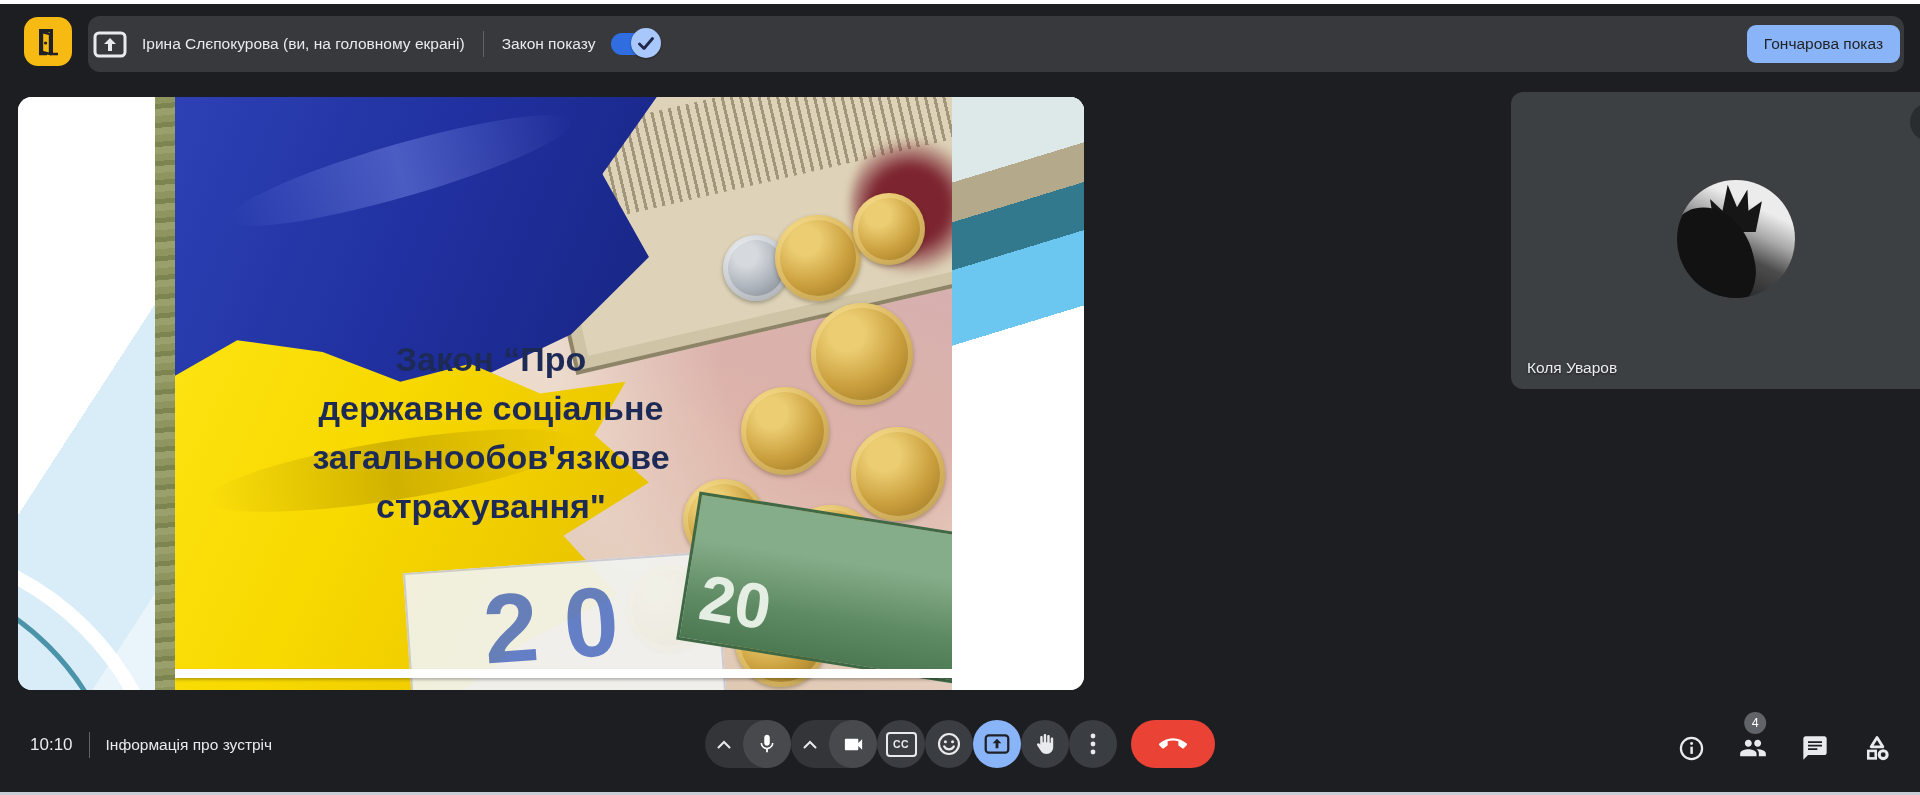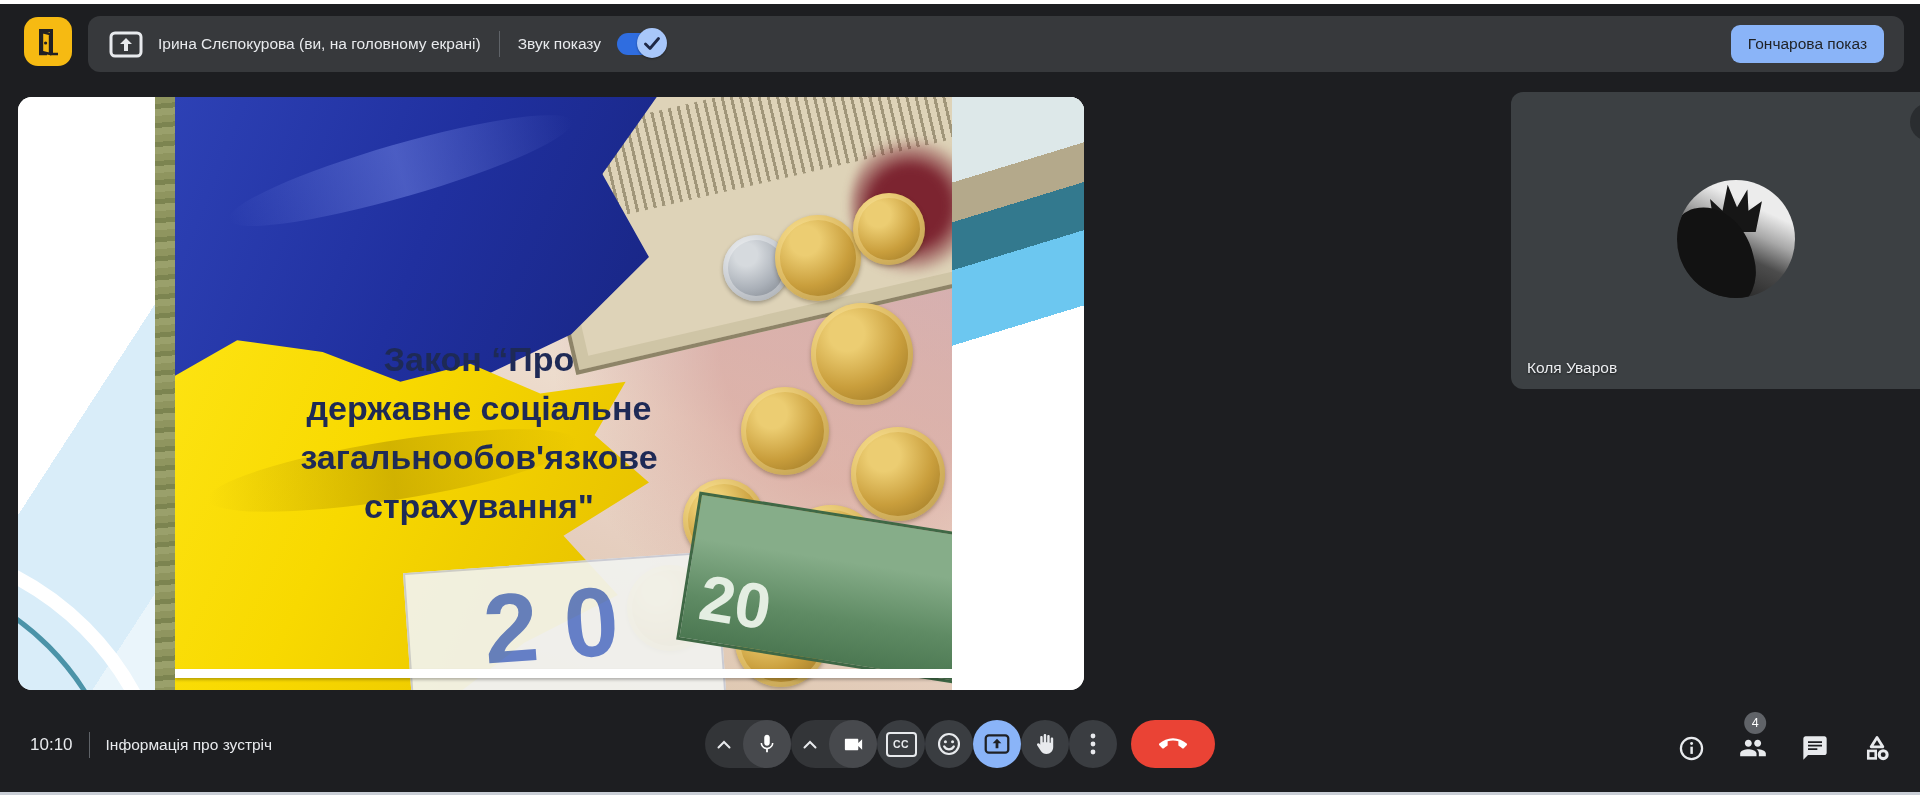--- a/index.html
+++ b/index.html
@@ -6,21 +6,21 @@
   body{width:1920px;height:795px;position:relative;overflow:hidden;
        font-family:"Liberation Sans",sans-serif;-webkit-font-smoothing:antialiased;}
   .stage{position:absolute;inset:0;background:#1d1e21;}
   .top-strip{position:absolute;left:0;top:0;width:1920px;height:4px;background:#ffffff;}
   .bottom-strip{position:absolute;left:0;bottom:0;width:1920px;height:3px;background:#c9ced6;}
 
   
   .home-btn{position:absolute;left:24px;top:17px;width:48px;height:49px;border-radius:14px;
             background:#f6ba12;display:flex;align-items:center;justify-content:center;cursor:pointer;}
   .topbar{position:absolute;left:88px;top:16px;width:1816px;height:56px;background:#37393c;
-          border-radius:12px;display:flex;align-items:center;padding:0 20px;box-sizing:border-box;}
+          border-radius:12px;display:flex;align-items:center;padding:0 4px;box-sizing:border-box;}
   .present-ind{display:flex;align-items:center;justify-content:center;width:36px;height:28px;}
   .topbar-text{color:#e8eaed;font-size:15.5px;margin-left:14px;white-space:nowrap;}
   .v-div{width:1px;height:26px;background:#5f6368;margin:0 18px;}
   .toggle{position:relative;width:46px;height:24px;margin-left:16px;cursor:pointer;}
   .toggle .track{position:absolute;left:0;top:1px;width:46px;height:22px;border-radius:12px;background:#2f6de0;}
   .toggle .thumb{position:absolute;right:-4px;top:-4px;width:30px;height:30px;border-radius:50%;
                  background:#a8c7fa;display:flex;align-items:center;justify-content:center;
                  box-shadow:0 1px 2px rgba(0,0,0,.4);}
   .spacer{flex:1;}
   .stop-btn{background:#8ab4f8;color:#1f2125;font-size:15.5px;font-weight:500;border:none;
@@ -57,21 +57,21 @@
       clip-path:polygon(0 0,62% 0,55% 13%,61% 27%,51% 40%,35% 50%,15% 56%,0 59%);}
   .flag-fold{position:absolute;left:6%;top:8%;width:46%;height:9%;transform:rotate(-16deg);
       background:linear-gradient(90deg,rgba(255,255,255,0),rgba(151,170,255,.35),rgba(255,255,255,0));
       border-radius:50%;}
   .flag-yellow{position:absolute;left:0;top:0;width:100%;height:100%;
       background:linear-gradient(115deg,#ffe81a 0%,#f8d900 34%,#e9c400 62%,#cda800 100%);
       clip-path:polygon(0 47%,8% 41%,19% 43%,29% 48%,38% 45%,47% 50%,58% 48%,54% 57%,61% 65%,
                  50% 74%,57% 84%,45% 92%,37% 100%,0 100%);}
   .flag-shade{position:absolute;left:4%;top:58%;width:48%;height:10%;transform:rotate(-9deg);
       background:linear-gradient(90deg,rgba(0,0,0,0),rgba(140,110,0,.35),rgba(0,0,0,0));border-radius:50%;}
-  .slide-title{position:absolute;left:24px;top:238px;width:560px;text-align:center;
+  .slide-title{position:absolute;left:36px;top:238px;width:560px;text-align:center;
       color:#1e2a56;font-size:34px;line-height:49px;font-weight:bold;}
   .coin{position:absolute;border-radius:50%;
       background:radial-gradient(circle at 35% 30%,#eccd72 0 18%,#c99e3c 55%,#8d6a1e 100%);
       box-shadow:inset 0 0 0 5px rgba(255,236,170,.35),0 2px 4px rgba(60,40,0,.35);}
   .coin.silver{background:radial-gradient(circle at 35% 30%,#d6dade 0 18%,#aab0b8 55%,#6f757d 100%);
       box-shadow:inset 0 0 0 5px rgba(255,255,255,.35),0 2px 4px rgba(0,0,0,.3);}
   .note-white{position:absolute;left:30%;bottom:-26px;width:310px;height:150px;transform:rotate(-4deg);
       background:#f2f3f0;border:2px solid #c9ccd6;display:flex;align-items:flex-start;justify-content:center;
       color:#5b79c9;font-size:98px;font-weight:bold;letter-spacing:26px;line-height:120px;opacity:.92;}
   .note-green{position:absolute;right:-34px;bottom:26px;width:300px;height:150px;transform:rotate(9deg);
@@ -171,21 +171,21 @@
 
   <div class="topbar">
     <span class="present-ind">
       <svg width="34" height="27" viewBox="0 0 34 27">
         <rect x="2" y="2" width="30" height="23" rx="4" fill="none" stroke="#e8eaed" stroke-width="3"></rect>
         <path d="M17 7 l-6 6 h4 v7 h4 v-7 h4 Z" fill="#e8eaed"></path>
       </svg>
     </span>
     <span class="topbar-text">Ірина Слєпокурова (ви, на головному екрані)</span>
     <span class="v-div"></span>
-    <span class="topbar-text" style="margin-left:0">Звук показу</span>
+    <span class="topbar-text" style="margin-left:0">Закон показу</span>
     <span class="toggle">
       <span class="track"></span>
       <span class="thumb">
         <svg width="16" height="13" viewBox="0 0 16 13">
           <path d="M1.5 7 L6 11.5 L14.5 1.5" fill="none" stroke="#1f2846" stroke-width="2.8" stroke-linecap="round" stroke-linejoin="round"></path>
         </svg>
       </span>
     </span>
     <span class="spacer"></span>
     <button class="stop-btn">Гончарова показ</button>

